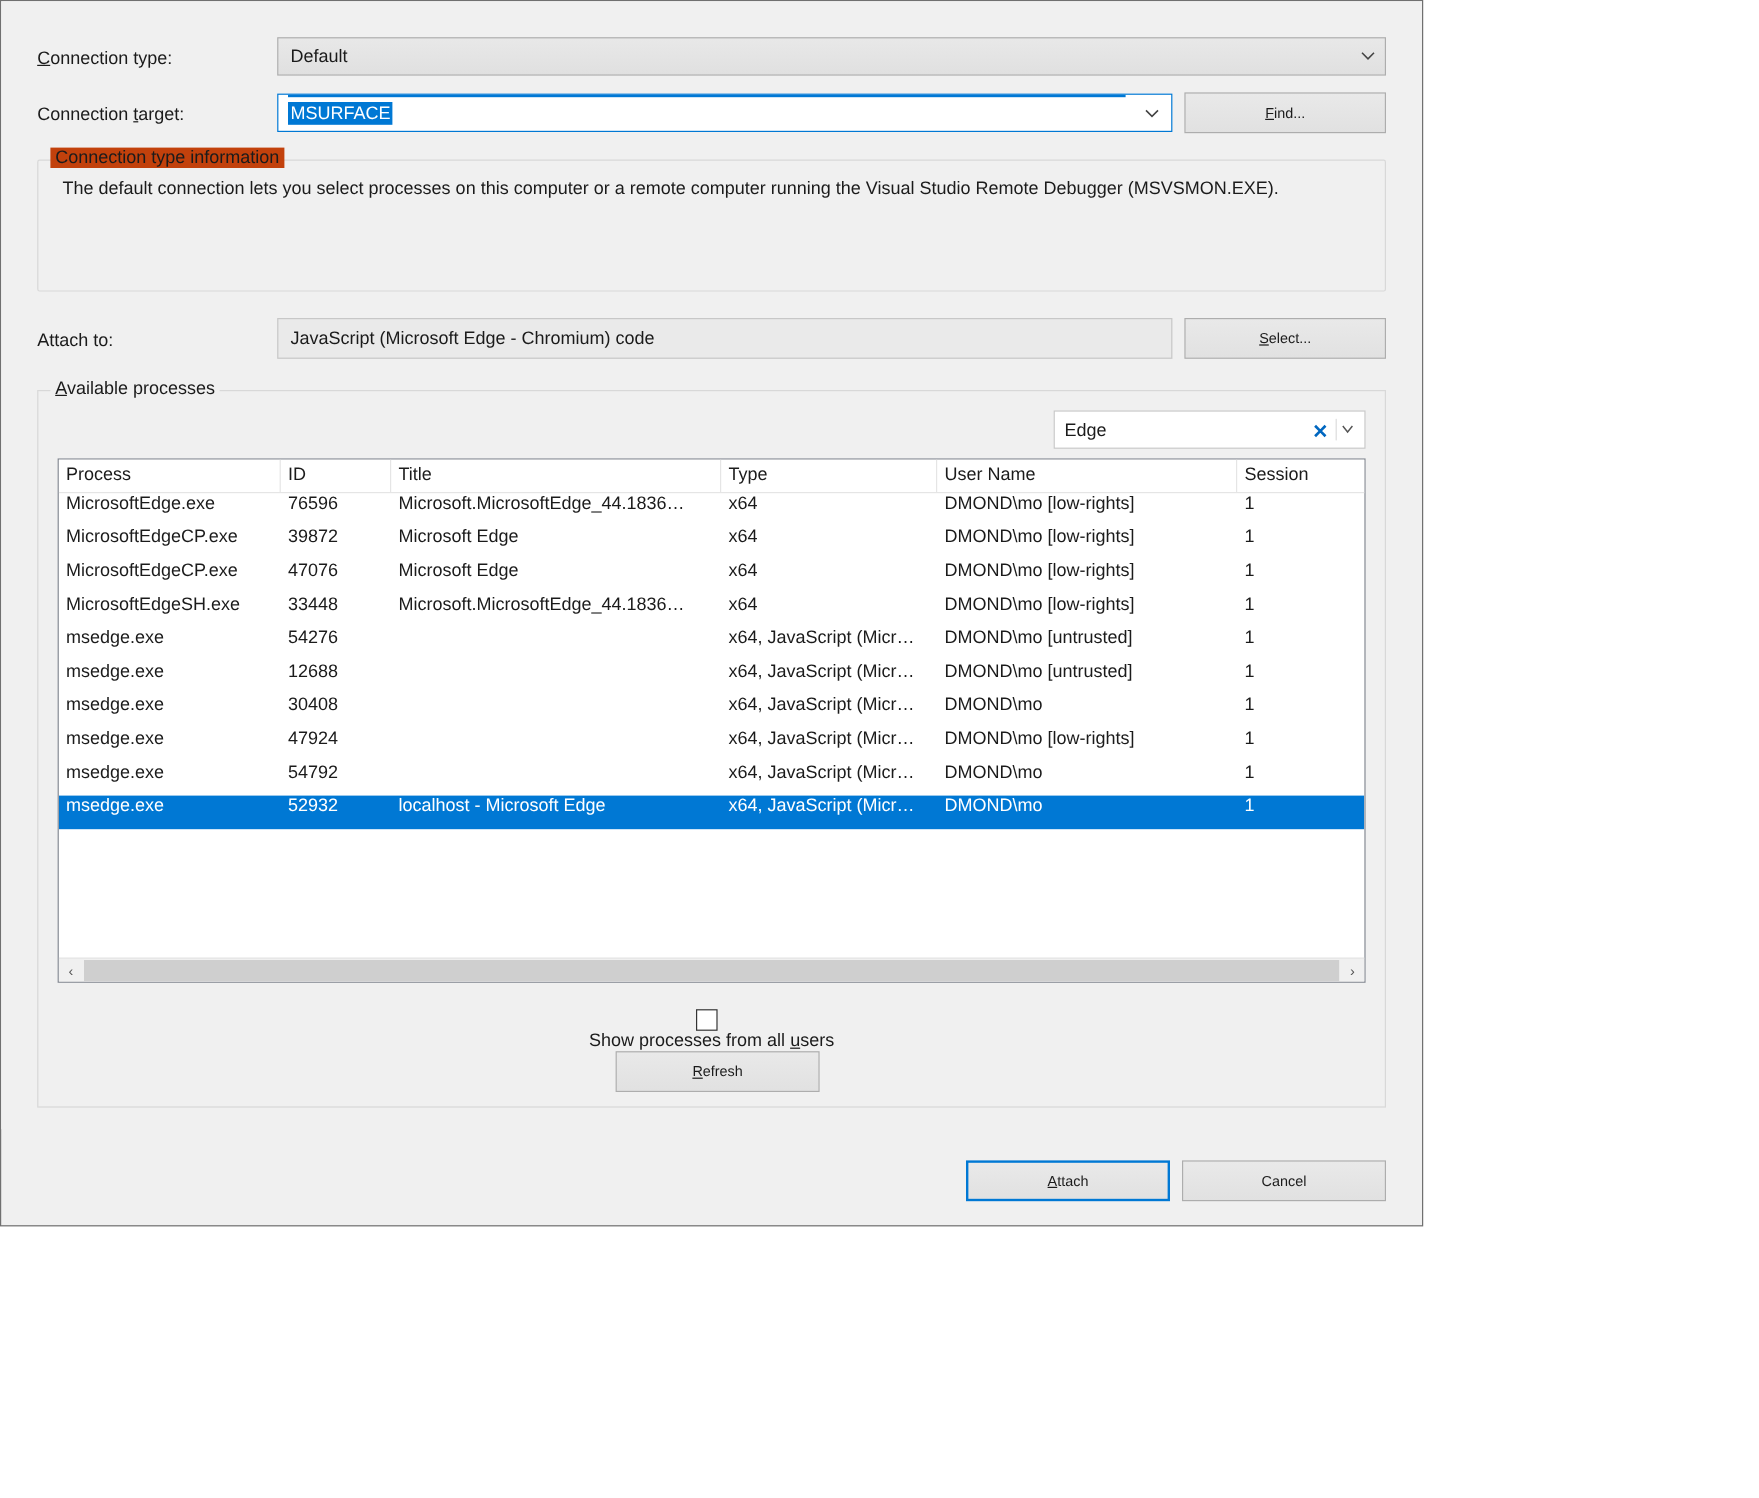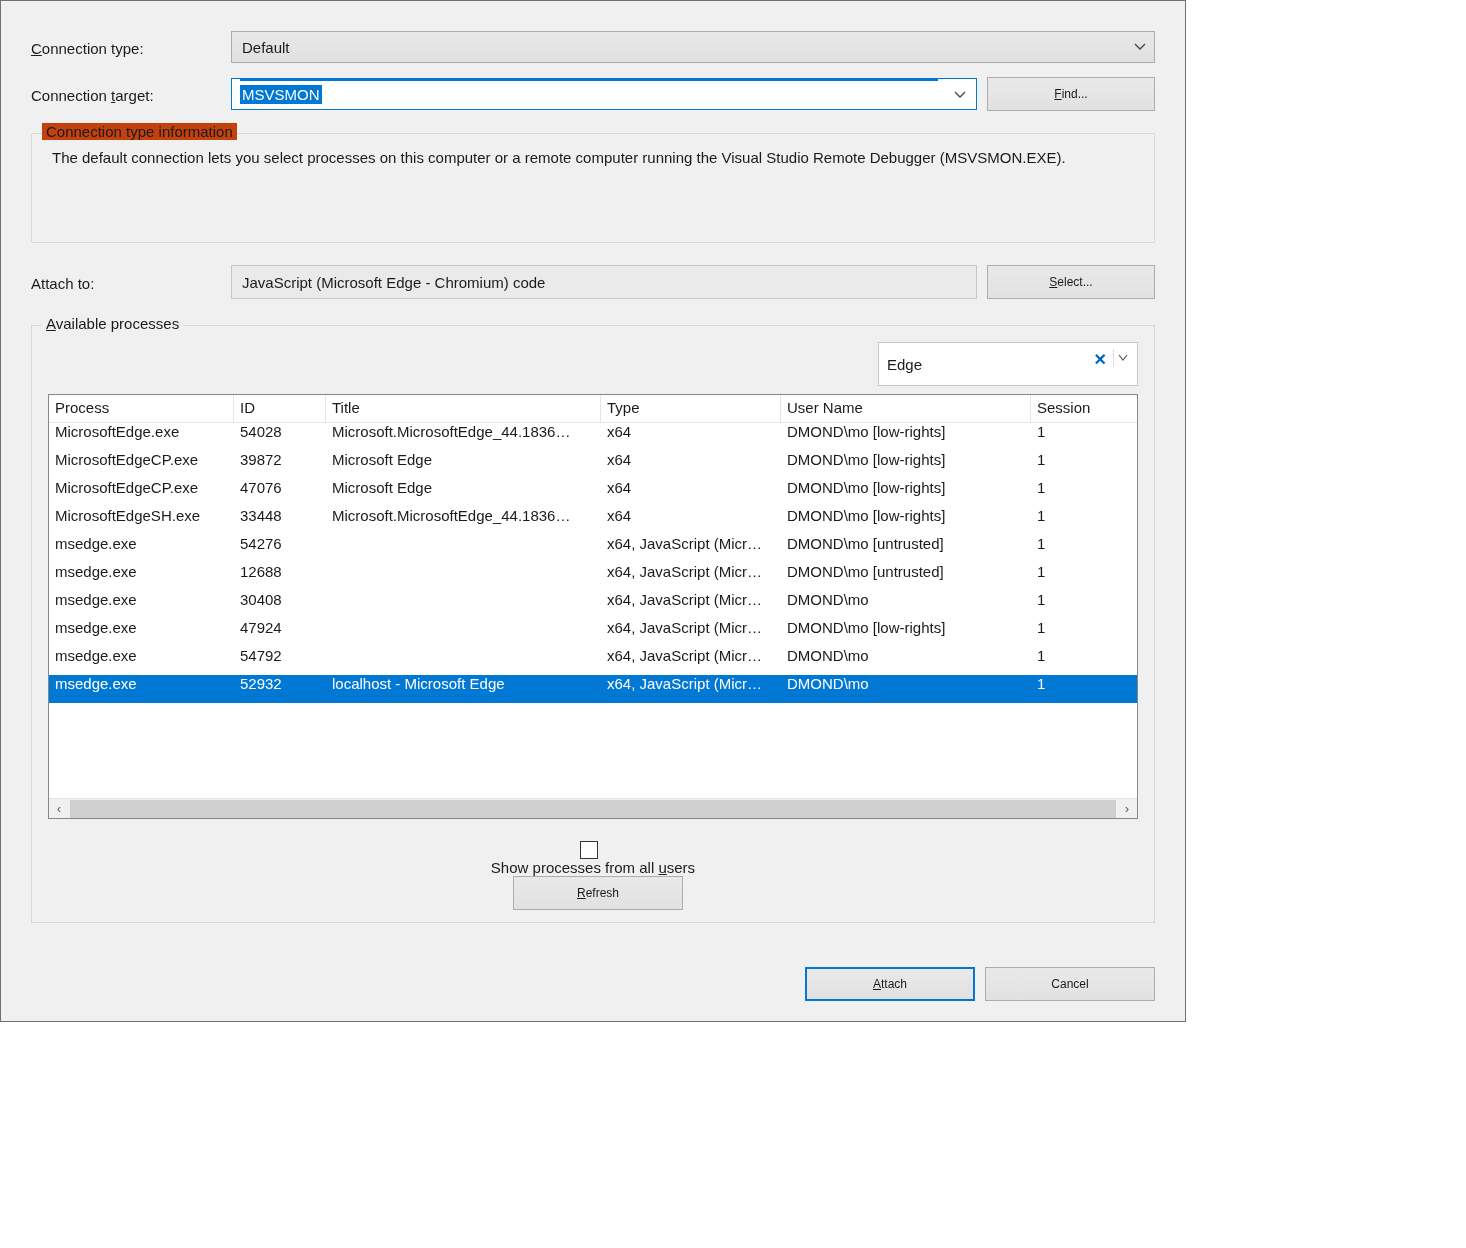--- a/index.html
+++ b/index.html
@@ -146,21 +146,21 @@
   }
   .available-box .legend {
     position: absolute;
     top: -11px; left: 10px;
     background: #f0f0f0;
     padding: 0 4px;
   }
 
   .filter-row { display:flex; justify-content:flex-end; margin-bottom:8px;}
   .filter-combo {
-    width: 260px; height: 44px;
+    width: 260px; height: 32px;
     border: 1px solid #c7c7c7;
     background: #fff;
     display:flex; align-items:center;
     padding: 0 8px;
     position: relative;
   }
   .filter-combo .clear-x {
     position:absolute; right: 30px; top: 7px;
     color:#0067c0; font-weight:600; font-size:16px;
   }
@@ -226,21 +226,21 @@
         </span>
       </div>
     </div>
 
     <div class="row" style="margin-top:14px;">
       <div class="label-col">
         <span>Connection </span><span class="underline">t</span><span>arget:</span>
       </div>
       <div class="target-input">
         <div class="caret-line"></div>
-        <span class="sel-text">MSVSMON</span>
+        <span class="sel-text">MSURFACE</span>
         <span class="chev">
           <svg width="12" height="12" viewBox="0 0 12 12">
               <path d="M1 3 L6 8 L11 3" stroke="#444" stroke-width="1.3" fill="none"></path>
             </svg>
         </span>
       </div>
       <div class="btn">
         <span><span class="underline">F</span><span>ind...</span></span>
       </div>
     </div>
@@ -282,21 +282,21 @@
           <div class="th c-process">Process</div>
           <div class="th c-id">ID</div>
           <div class="th c-title">Title</div>
           <div class="th c-type">Type</div>
           <div class="th c-user">User Name</div>
           <div class="th c-sess" style="border-right:none;">Session</div>
         </div>
         <div class="tbody" id="tbody">
             <div class="tr">
               <div class="td c-process">MicrosoftEdge.exe</div>
-              <div class="td c-id">54028</div>
+              <div class="td c-id">76596</div>
               <div class="td c-title">Microsoft.MicrosoftEdge_44.1836…</div>
               <div class="td c-type">x64</div>
               <div class="td c-user">DMOND\mo [low-rights]</div>
               <div class="td c-sess">1</div>
             </div>
             <div class="tr">
               <div class="td c-process">MicrosoftEdgeCP.exe</div>
               <div class="td c-id">39872</div>
               <div class="td c-title">Microsoft Edge</div>
               <div class="td c-type">x64</div>

